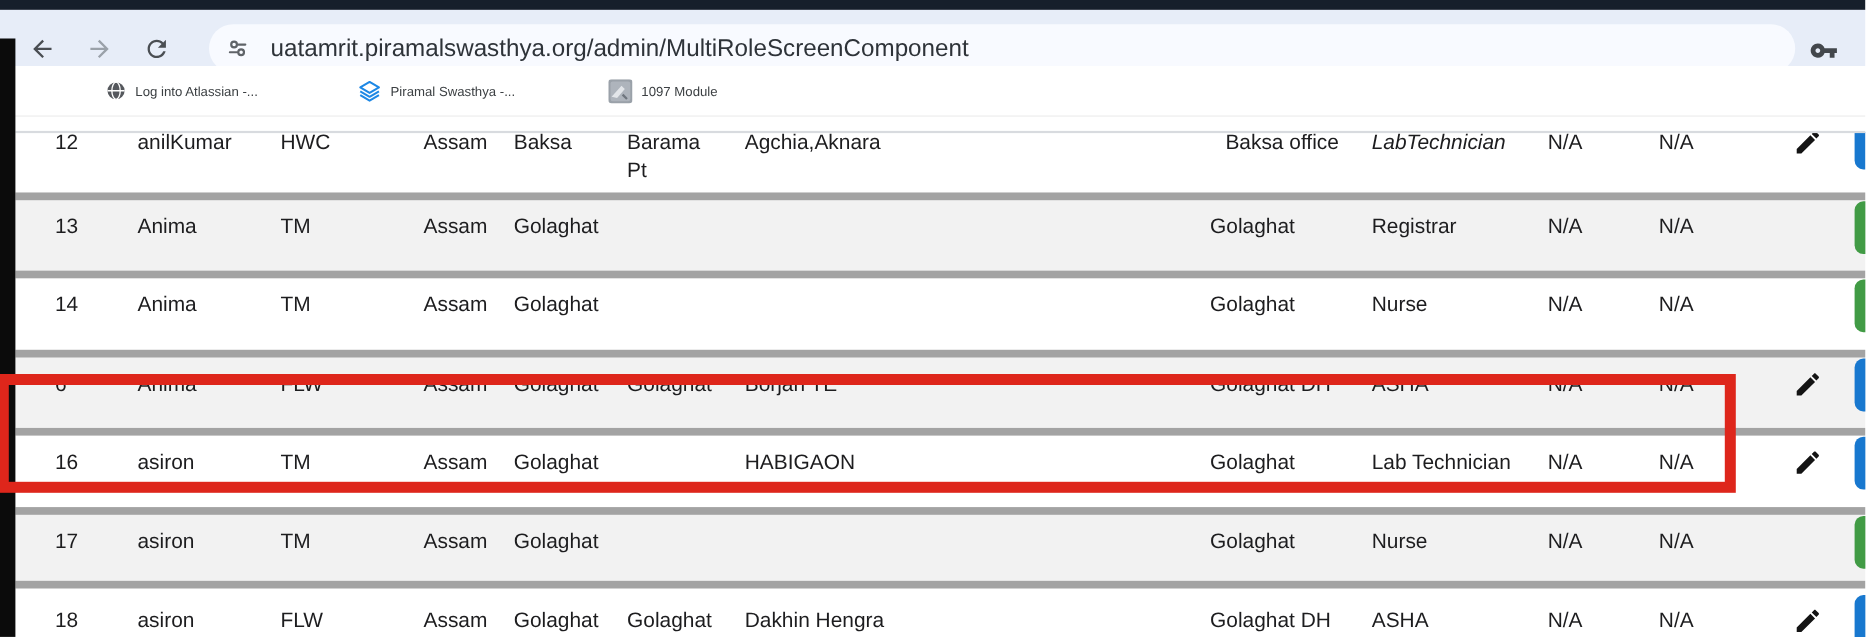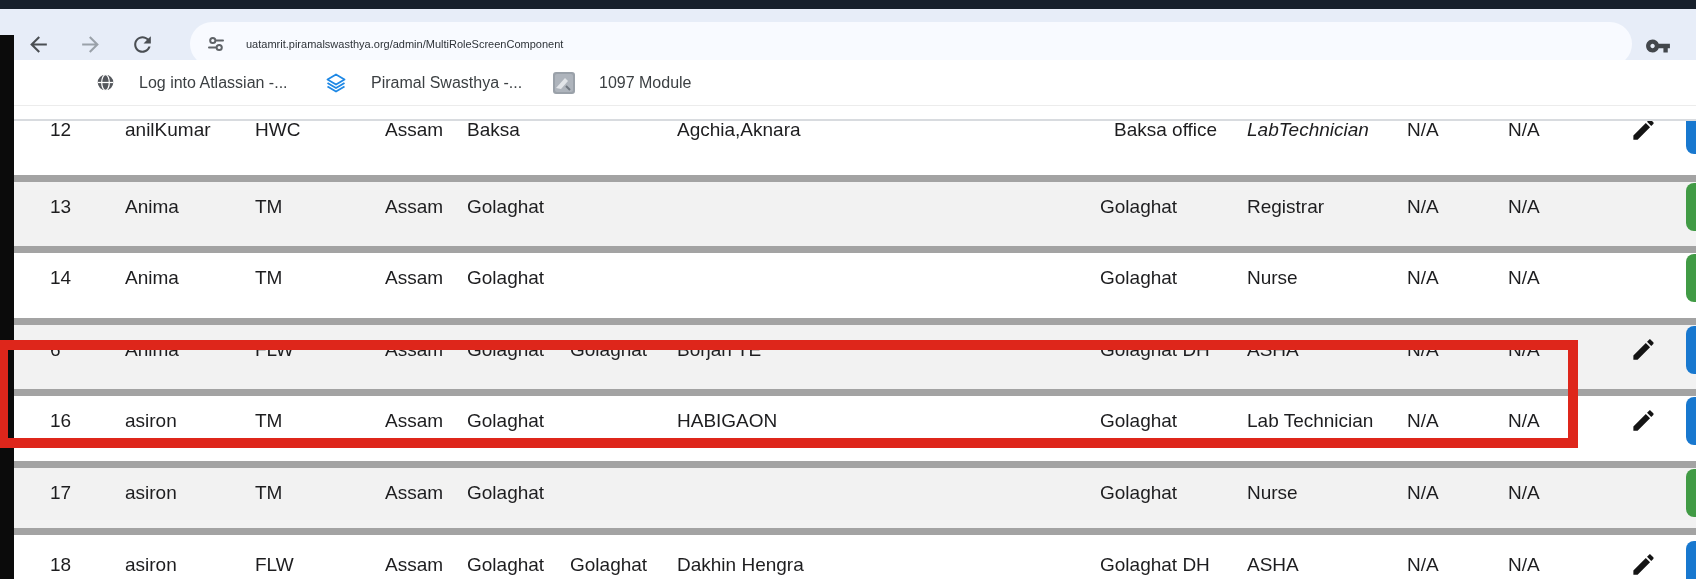--- a/index.html
+++ b/index.html
@@ -4,29 +4,29 @@
 <style>
   html,body{margin:0;padding:0;background:#fff;}
   .screen{position:relative;width:1696px;height:579px;overflow:hidden;background:#fff;
           font-family:"Liberation Sans",sans-serif;color:#1d1d1f;}
   
   .top-frame{position:absolute;left:0;top:0;width:1696px;height:9px;background:#161f2b;}
   .toolbar{position:absolute;left:0;top:9px;width:1696px;height:51px;background:#e7edf8;}
   .nav-btn{position:absolute;top:23px;width:25px;height:25px;}
   .url-pill{position:absolute;left:190px;top:13px;width:1442px;height:44px;border-radius:22px;
             background:#f8faff;}
-  .url-text{position:absolute;left:56px;top:0;height:44px;line-height:44px;font-size:11px;
+  .url-text{position:absolute;left:56px;top:0;height:44px;line-height:44px;font-size:22px;
             color:#2e3339;white-space:nowrap;}
   .tune-ic{position:absolute;left:16px;top:12px;width:20px;height:20px;}
   .key-ic{position:absolute;left:1645px;top:24px;width:26px;height:26px;}
   
   .bmbar{position:absolute;left:0;top:60px;width:1696px;height:45px;background:#ffffff;
          border-bottom:1px solid #ececec;}
-  .bm-item{position:absolute;top:0;height:45px;display:flex;align-items:center;gap:24px;
-           font-size:16px;color:#3c4043;white-space:nowrap;cursor:pointer;}
+  .bm-item{position:absolute;top:0;height:45px;display:flex;align-items:center;gap:8px;
+           font-size:12px;color:#3c4043;white-space:nowrap;cursor:pointer;}
   .apps-ic{position:absolute;left:23px;top:73px;width:21px;height:21px;}
   .bm-sep{position:absolute;left:59px;top:71px;width:2px;height:25px;background:#bfcde8;}
   
   .left-strip{position:absolute;left:0;top:35px;width:14px;height:544px;background:#0b0b0b;z-index:20;}
   
   .table-top-line{position:absolute;left:14px;top:119px;width:1682px;height:2px;background:#d8dbdf;z-index:3;}
   .t-row{position:absolute;left:14px;width:1682px;background:#fff;border-top:7px solid #a3a3a3;
          box-sizing:border-box;z-index:2;}
   .t-row.gray{background:#f2f2f2;}
   .t-row.clip{overflow:hidden;border-top:none;}
@@ -121,20 +121,21 @@
   </div>
 
   <div class="table-top-line"></div>
   <div id="rows">
       <div class="t-row clip" style="top: 120px; height: 55px;">
         <span class="cell" style="left: 36px; top: -3px;">12</span>
         <span class="cell" style="left: 111px; top: -3px;">anilKumar</span>
         <span class="cell" style="left: 241px; top: -3px;">HWC</span>
         <span class="cell" style="left: 371px; top: -3px;">Assam</span>
         <span class="cell" style="left: 453px; top: -3px;">Baksa</span>
+        <span class="cell wrap" style="left: 556px; top: -3px;">Barama Pt</span>
         <span class="cell" style="left: 663px; top: -3px;">Agchia,Aknara</span>
         <span class="cell" style="left: 1086px; top: -3px; margin-left: 14px;">Baksa office</span>
         <span class="cell" style="left: 1233px; top: -3px; font-style: italic;">LabTechnician</span>
         <span class="cell" style="left: 1393px; top: -3px;">N/A</span>
         <span class="cell" style="left: 1494px; top: -3px;">N/A</span>
         <svg viewBox="0 0 24 24" class="pencil" style="left: 1616px; top: -4px;">
           <path d="M3 17.25V21h3.75L17.81 9.94l-3.75-3.75L3 17.25zM20.71 7.04c.39-.39.39-1.02 0-1.41l-2.34-2.34c-.39-.39-1.02-.39-1.41 0l-1.83 1.83 3.75 3.75 1.83-1.83z" fill="#141414"></path>
         </svg>
         <div class="side-btn blue" style="left: 1672px; top: -14px;"></div>
       </div>

